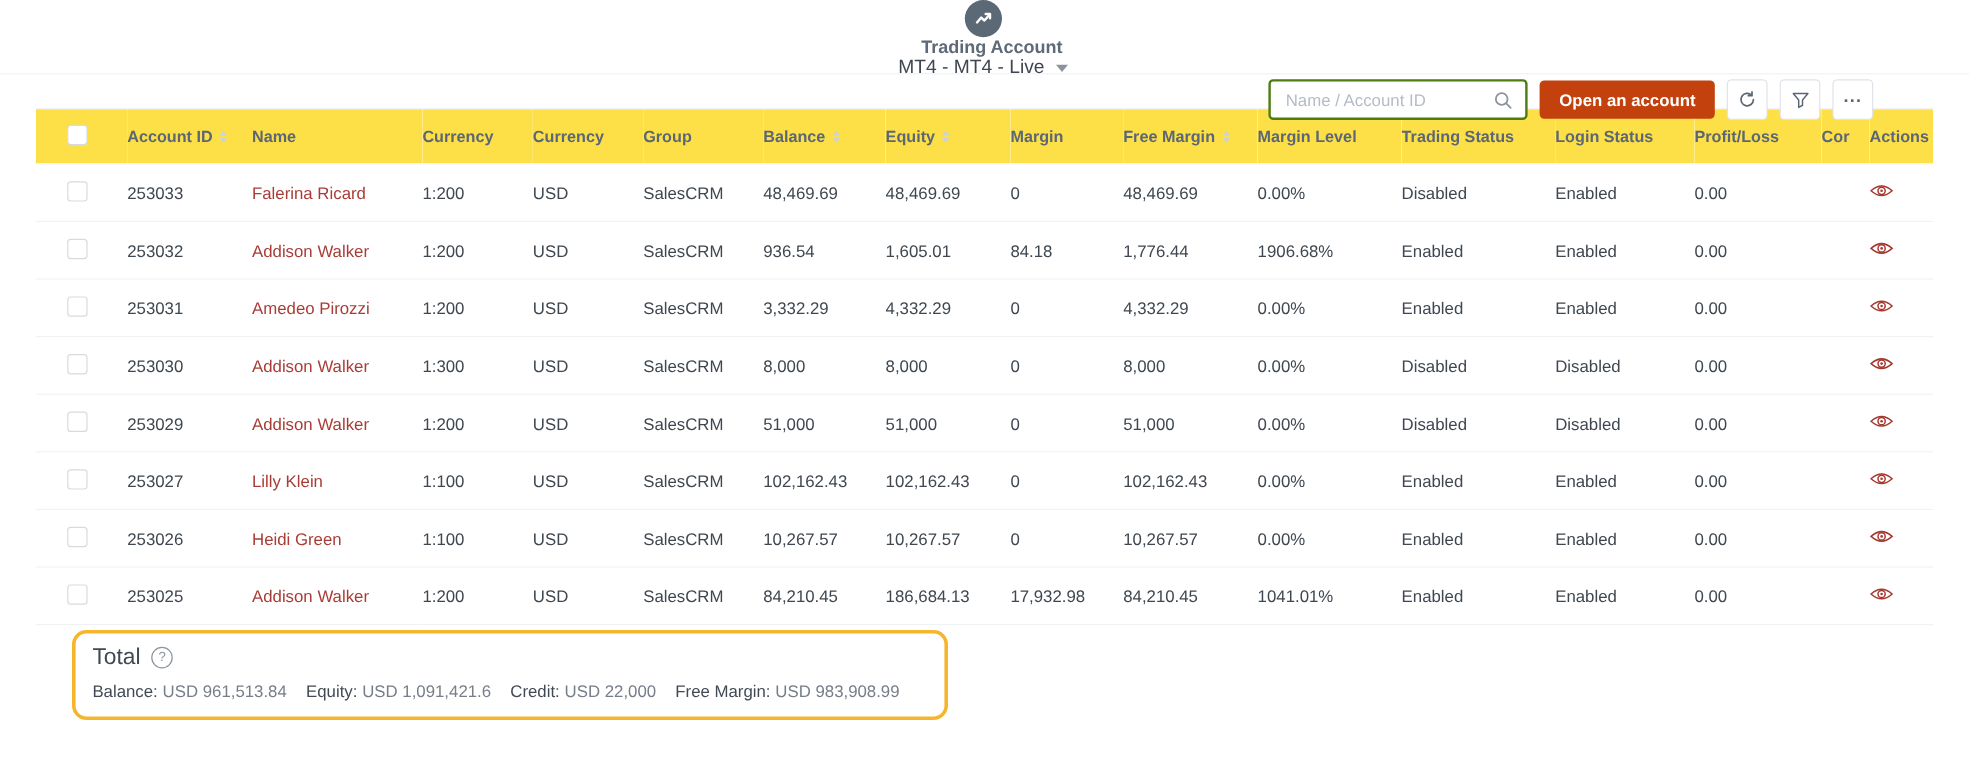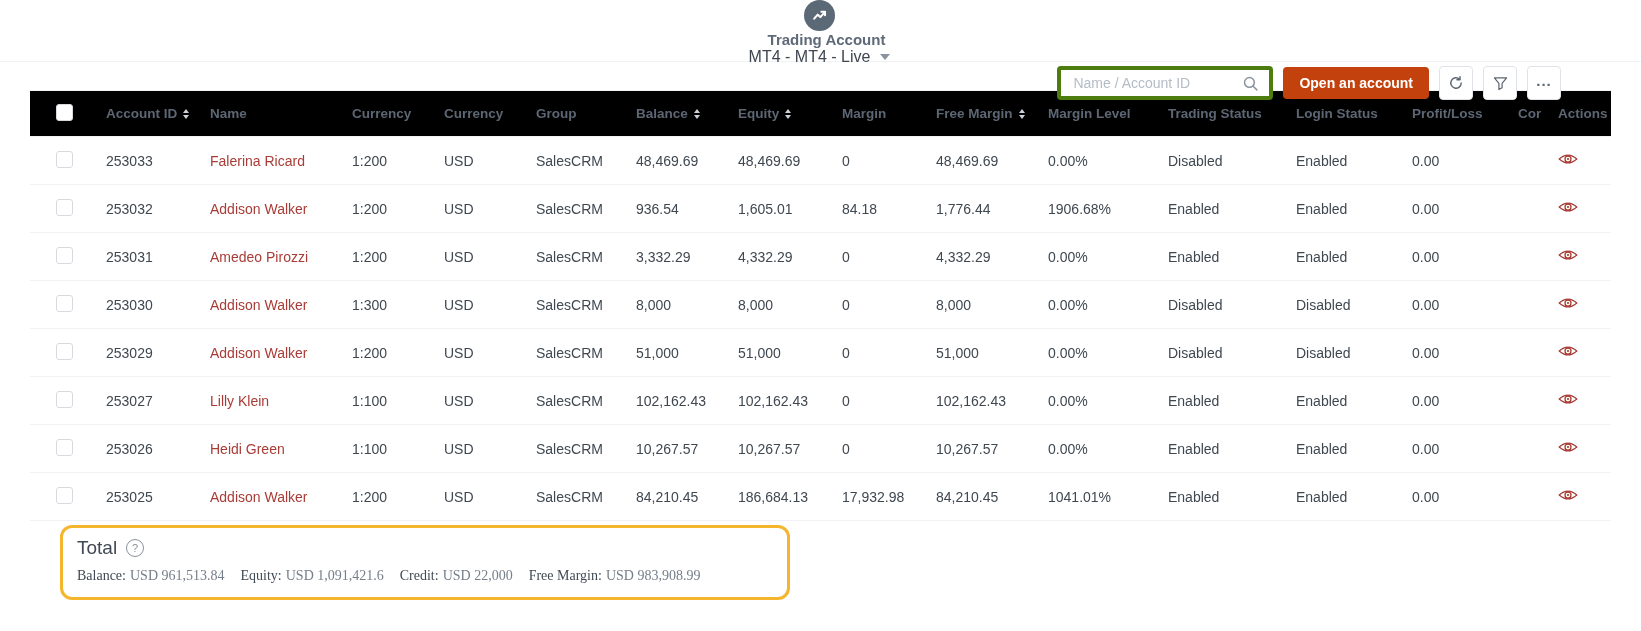--- a/index.html
+++ b/index.html
@@ -12,36 +12,36 @@
   .logo { width: 31px; height: 31px; border-radius: 50%; background: #5b6875;
     display: flex; align-items: center; justify-content: center; flex: none; }
   .app-title { margin-left: 14px; font-size: 15px; font-weight: bold; color: #5f6a78; }
   .tb-divider { width: 1px; height: 24px; background: #e4e7eb; margin: 0 18px; }
   .server-select { display: flex; align-items: center; gap: 10px; font-size: 16px;
     color: #3f4650; cursor: pointer; }
   .caret-down { width: 0; height: 0; border-left: 5px solid transparent;
     border-right: 5px solid transparent; border-top: 6px solid #8a939e; }
   .tb-right { margin-left: auto; display: flex; align-items: center; gap: 10px;
     margin-right: 56px; }
-  .search-box { width: 216px; height: 34px; border: 4px solid #4d7c0f; border-radius: 4px;
+  .search-box { width: 216px; height: 34px; border: 2px solid #4d7c0f; border-radius: 4px;
     display: flex; align-items: center; padding: 0 10px 0 12px; background:#fff; }
   .search-box input { border: none; outline: none; flex: 1; font-size: 14px;
     color: #3f4650; font-family: "Liberation Sans", sans-serif; min-width: 0; }
   .search-box input::placeholder { color: #b4bcc6; }
   .primary-btn { height: 32px; padding: 0 16px; background: #c2410c; color: #fff;
     border: none; border-radius: 4px; font-size: 14px; font-weight: bold;
     font-family: "Liberation Sans", sans-serif; cursor: pointer; }
   .icon-btn { width: 34px; height: 34px; border: 1px solid #dfe3e8; border-radius: 4px;
     background: #fff; display: flex; align-items: center; justify-content: center;
     color: #5c6670; cursor: pointer; font-size: 15px; }
 
   
   .content { padding: 0 30px; }
   table { width: 100%; border-collapse: collapse; margin-top: 28px; table-layout: fixed; }
-  thead th { height: 46px; background: #000000; border-top: 1px solid #f0f2f5;
+  thead th { height: 46px; background: #fde047; border-top: 1px solid #f0f2f5;
     border-bottom: 1px solid #f0f2f5; font-size: 13.5px; font-weight: bold;
     color: #5d6774; text-align: left; vertical-align: middle; white-space: nowrap;
     overflow: hidden; }
   tbody td { height: 48px; border-bottom: 1px solid #f0f2f5; font-size: 14px;
     color: #3f4750; vertical-align: middle; white-space: nowrap; overflow: hidden; }
   col.c-check{width:76px} col.c-id{width:104px} col.c-name{width:142px}
   col.c-lev{width:92px} col.c-cur{width:92px} col.c-grp{width:100px}
   col.c-bal{width:102px} col.c-eq{width:104px} col.c-mar{width:94px}
   col.c-fm{width:112px} col.c-ml{width:120px} col.c-ts{width:128px}
   col.c-ls{width:116px} col.c-pl{width:106px} col.c-cor{width:40px} col.c-act{width:auto}
@@ -58,21 +58,21 @@
   .eye-btn { color: #a5382f; cursor: pointer; display: inline-flex; align-items: center; }
 
   
   .totals-box { width: 730px; margin: 4px 0 0 30px; border: 3px solid #f5b62e;
     border-radius: 12px; padding: 9px 20px 13px 14px; background: #fff; }
   .totals-head { display: flex; align-items: center; gap: 9px; }
   .totals-title { font-size: 19px; color: #414a54; }
   .help-icon { width: 18px; height: 18px; border: 1.3px solid #8a939e; border-radius: 50%;
     color: #8a939e; font-size: 11px; display: inline-flex; align-items: center;
     justify-content: center; cursor: pointer; }
-  .totals-stats { display: flex; gap: 16px; margin-top: 9px; font-size: 14px; font-family: Liberation Serif, serif; }
+  .totals-stats { display: flex; gap: 16px; margin-top: 9px; font-size: 14px; }
   .stat-label { color: #414a54; }
   .stat-value { color: #757e89; margin-left: 4px; }
 </style>
 </head>
 <body>
 
 <div class="topbar">
   <div class="logo">
     <svg width="17" height="17" viewBox="0 0 16 16">
       <path d="M3 11 L6.3 7.2 L8.8 9.5 L13 4.8" fill="none" stroke="#ffffff" stroke-width="1.9" stroke-linecap="round" stroke-linejoin="round"></path>

